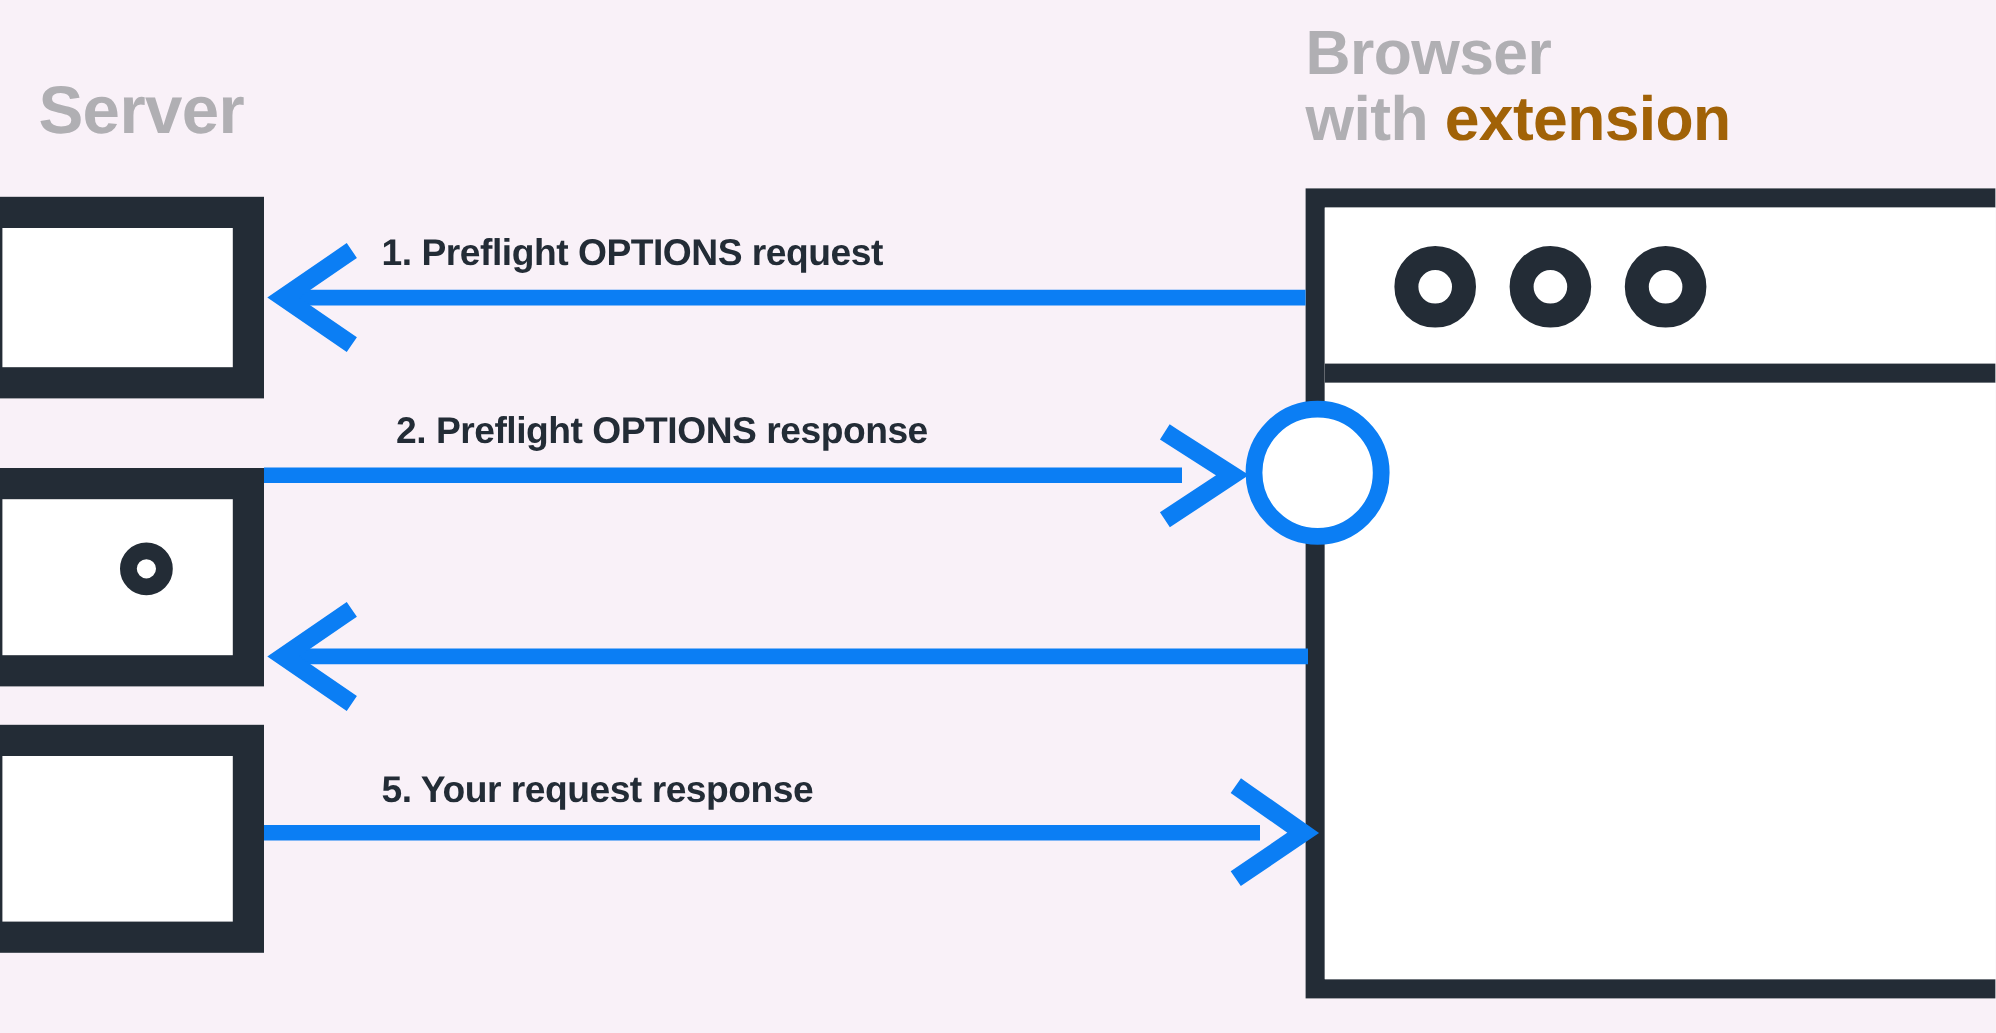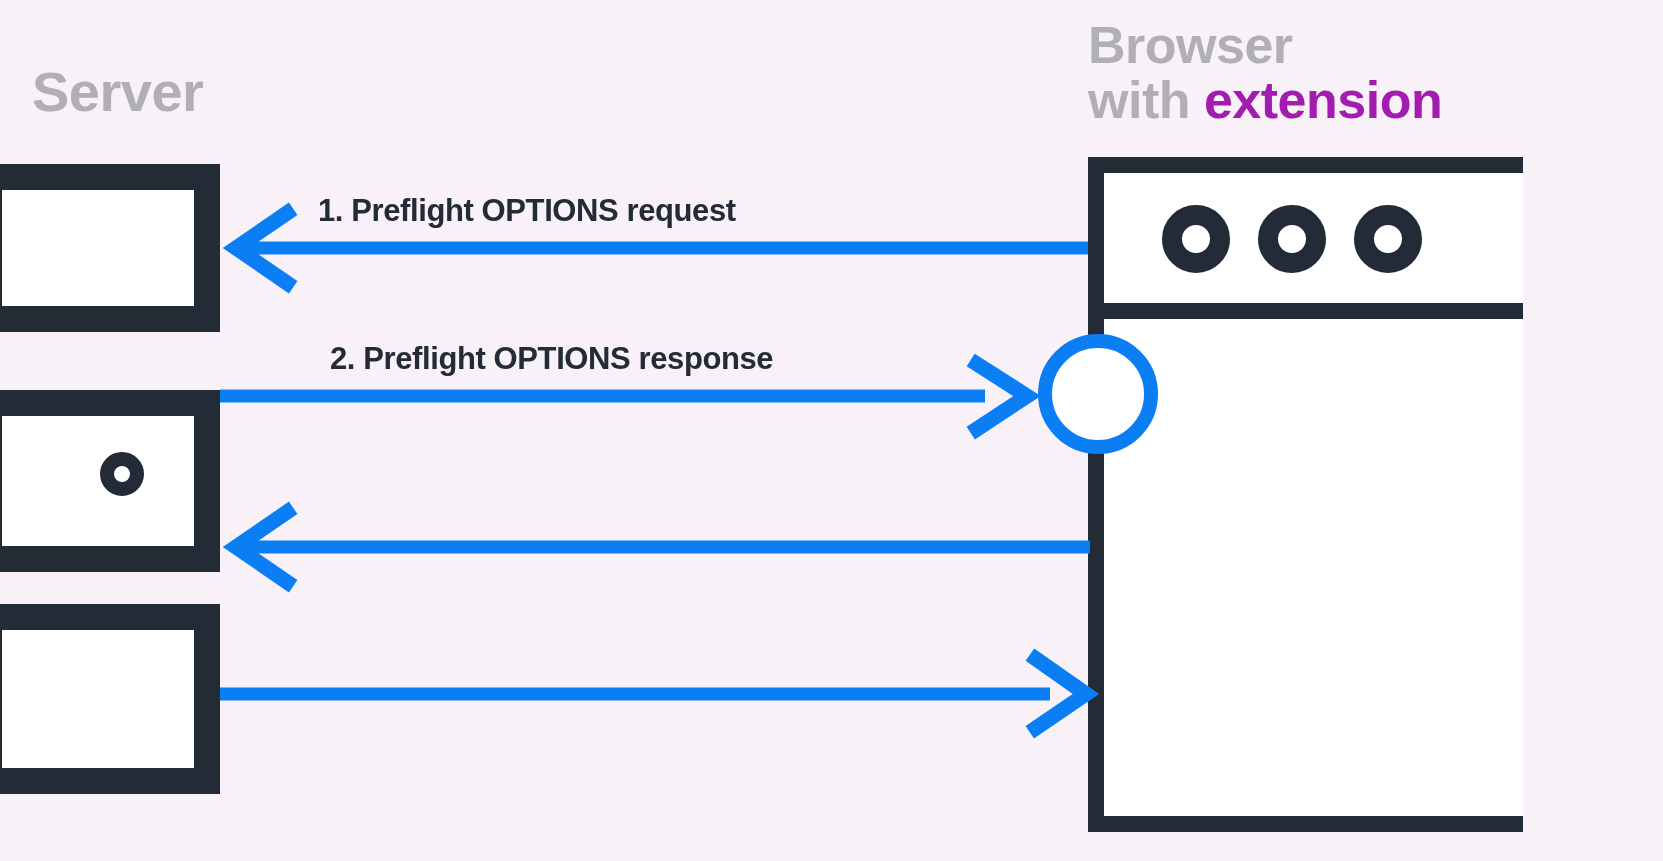--- a/index.html
+++ b/index.html
@@ -2,21 +2,21 @@
 <html><head>
 <meta charset="utf-8">
 <style>
   html, body {
     margin: 0;
     padding: 0;
     background: #f9f1f8;
   }
   #stage {
     position: relative;
-    width: 1523px;
+    width: 1663px;
     height: 861px;
     background: #f9f1f8;
     overflow: hidden;
     font-family: "Liberation Sans", sans-serif;
   }
 
   
   .title {
     position: absolute;
     font-weight: bold;
@@ -29,21 +29,21 @@
     top: 62px;
     font-size: 56px;
     color: #b0afb3;
   }
   #browser-title {
     left: 1088px;
     top: 18px;
     font-size: 52px;
     color: #b0afb3;
   }
-  #browser-title .accent { color: #a21caf; }
+  #browser-title .accent { color: #a16207; }
 
   
   .rack-unit {
     position: absolute;
     left: -24px;
     background: #fff;
     border: 26px solid #232c36;
     box-sizing: border-box;
   }
   #rack-1 { top: 164px;  width: 244px; height: 168px; }
@@ -204,14 +204,15 @@
     </g>
 
     <g>
       <line class="flow-line" x1="220" y1="694" x2="1050" y2="694"></line>
       <polyline class="flow-head" points="1036,659 1086,694 1036,728"></polyline>
     </g>
   </svg>
 
   <div class="step-label" id="label-1">1. Preflight OPTIONS request</div>
   <div class="step-label" id="label-2">2. Preflight OPTIONS response</div>
+  <div class="step-label" id="label-5">5. Your request response</div>
 
 </div>
 
 </body></html>

